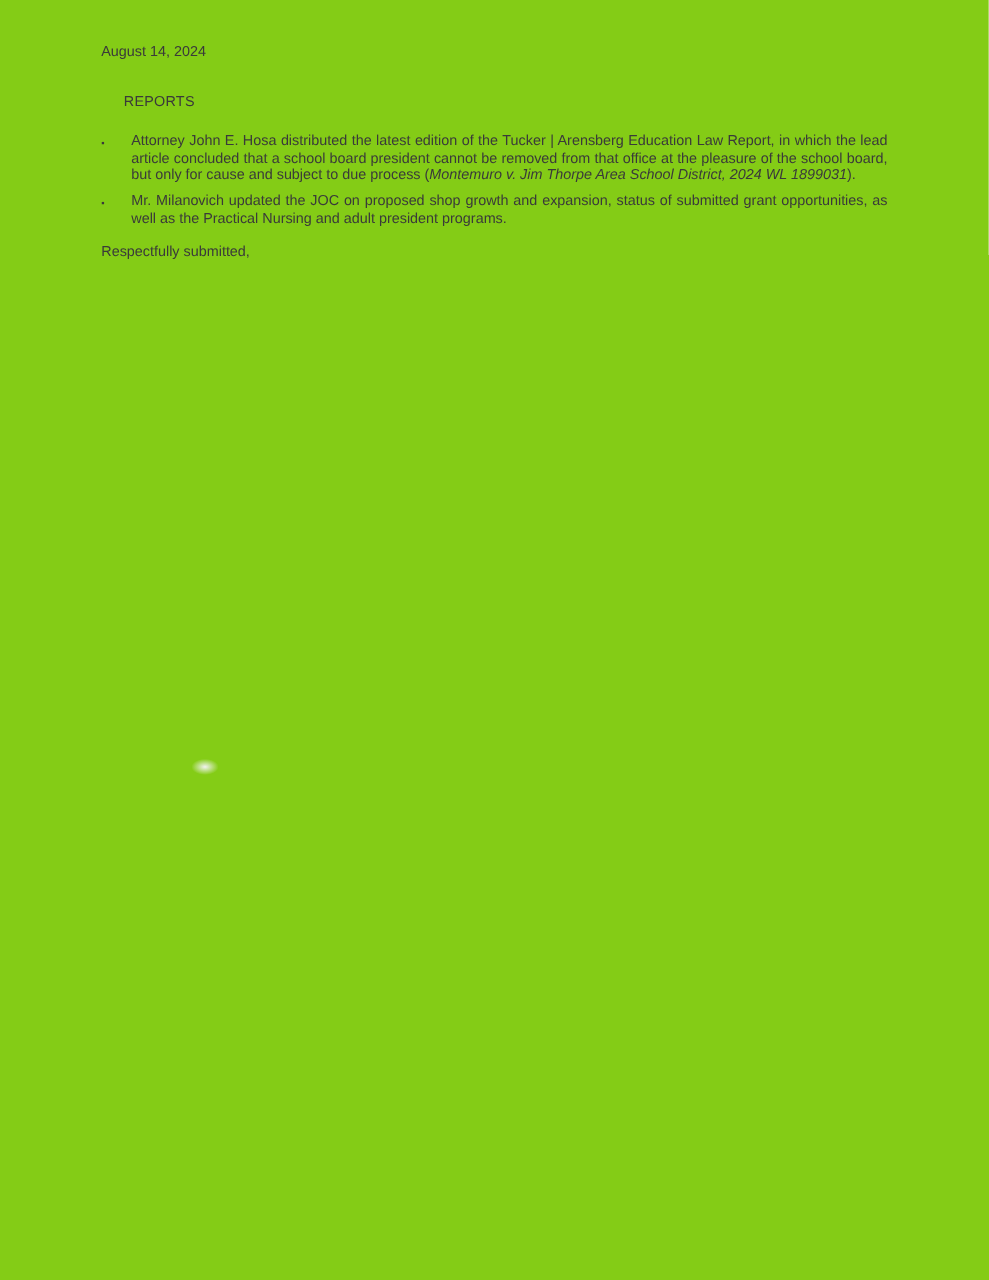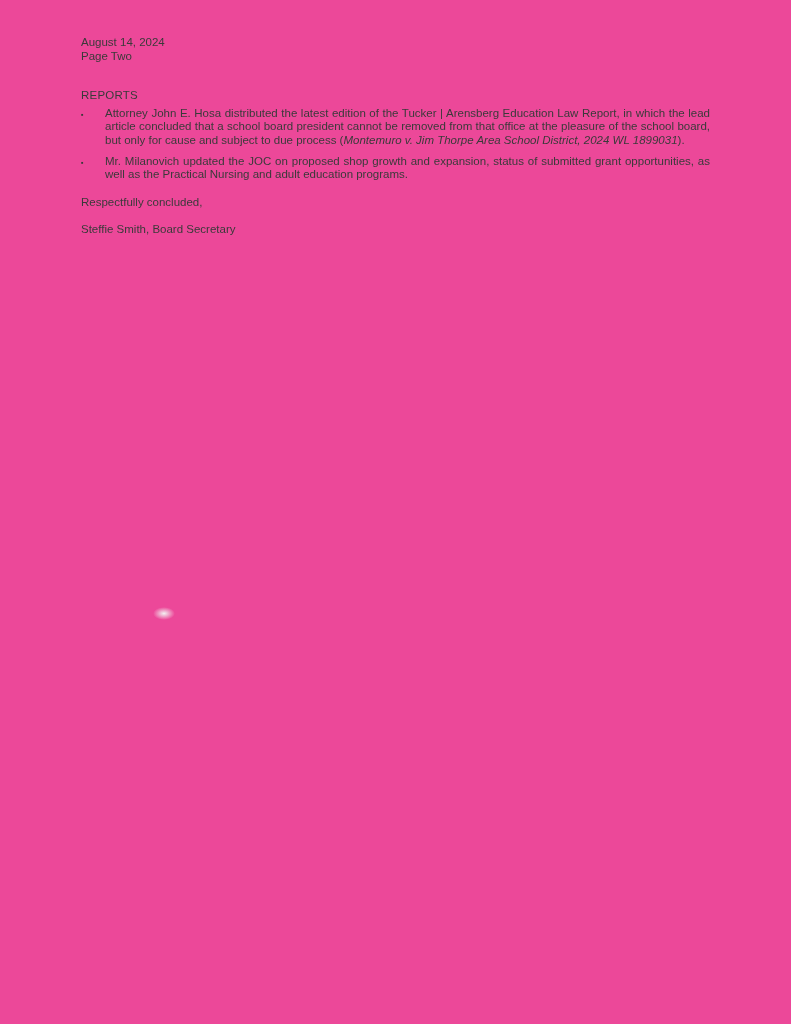--- a/index.html
+++ b/index.html
@@ -7,35 +7,35 @@
   body {
     width: 791px;
     height: 1024px;
     background: #ffffff;
     overflow: hidden;
   }
   .page {
     position: relative;
     width: 791px;
     height: 1024px;
-    background: #ec4899;
+    background: #84cc16;
     font-family: "Liberation Sans", "DejaVu Sans", sans-serif;
     color: #3a3a3a;
     font-size: 11.5px;
     line-height: 13.6px;
   }
   .content {
     padding: 36px 81px 0 81px;
   }
   .header-line { margin: 0; }
   .doc-heading {
     font-weight: 400;
     font-size: 11.5px;
     letter-spacing: 0.2px;
-    margin: 0;
+    margin: 18px;
   }
   .reports-heading { margin-top: 26px; }
   .bullet-row {
     display: flex;
     align-items: flex-start;
   }
   .bullet-row.first { margin-top: 4px; }
   .bullet-row.second { margin-top: 7px; }
   .bullet-marker {
     flex: 0 0 24px;
@@ -68,39 +68,37 @@
   }
 </style>
 </head>
 <body>
 
 <div class="page">
   <div class="content">
 
     <header>
       <p class="header-line">August 14, 2024</p>
-      <p class="header-line">Page Two</p>
     </header>
 
     <section>
       <h2 class="doc-heading reports-heading">REPORTS</h2>
 
       <div class="bullet-row first">
         <span class="bullet-marker">▪</span>
         <p class="bullet-text"><span>Attorney John E. Hosa distributed the latest edition of the Tucker | Arensberg Education Law Report, in which the lead article concluded that a school board president cannot be removed from that office at the pleasure of the school board, but only for cause and subject to due process (</span><i>Montemuro v. Jim Thorpe Area School District, 2024 WL 1899031</i><span>).</span></p>
       </div>
 
       <div class="bullet-row second">
         <span class="bullet-marker">▪</span>
-        <p class="bullet-text"><span>Mr. Milanovich updated the JOC on proposed shop growth and expansion, status of submitted grant opportunities, as well as the Practical Nursing and adult education programs.</span><i></i><span></span></p>
+        <p class="bullet-text"><span>Mr. Milanovich updated the JOC on proposed shop growth and expansion, status of submitted grant opportunities, as well as the Practical Nursing and adult president programs.</span><i></i><span></span></p>
       </div>
     </section>
 
 
     <footer>
-      <p class="body-paragraph valediction">Respectfully concluded,</p>
-      <p class="body-paragraph signature">Steffie Smith, Board Secretary</p>
+      <p class="body-paragraph valediction">Respectfully submitted,</p>
     </footer>
 
   </div>
 
   <div class="scan-artifact"></div>
 </div>
 
 </body></html>

